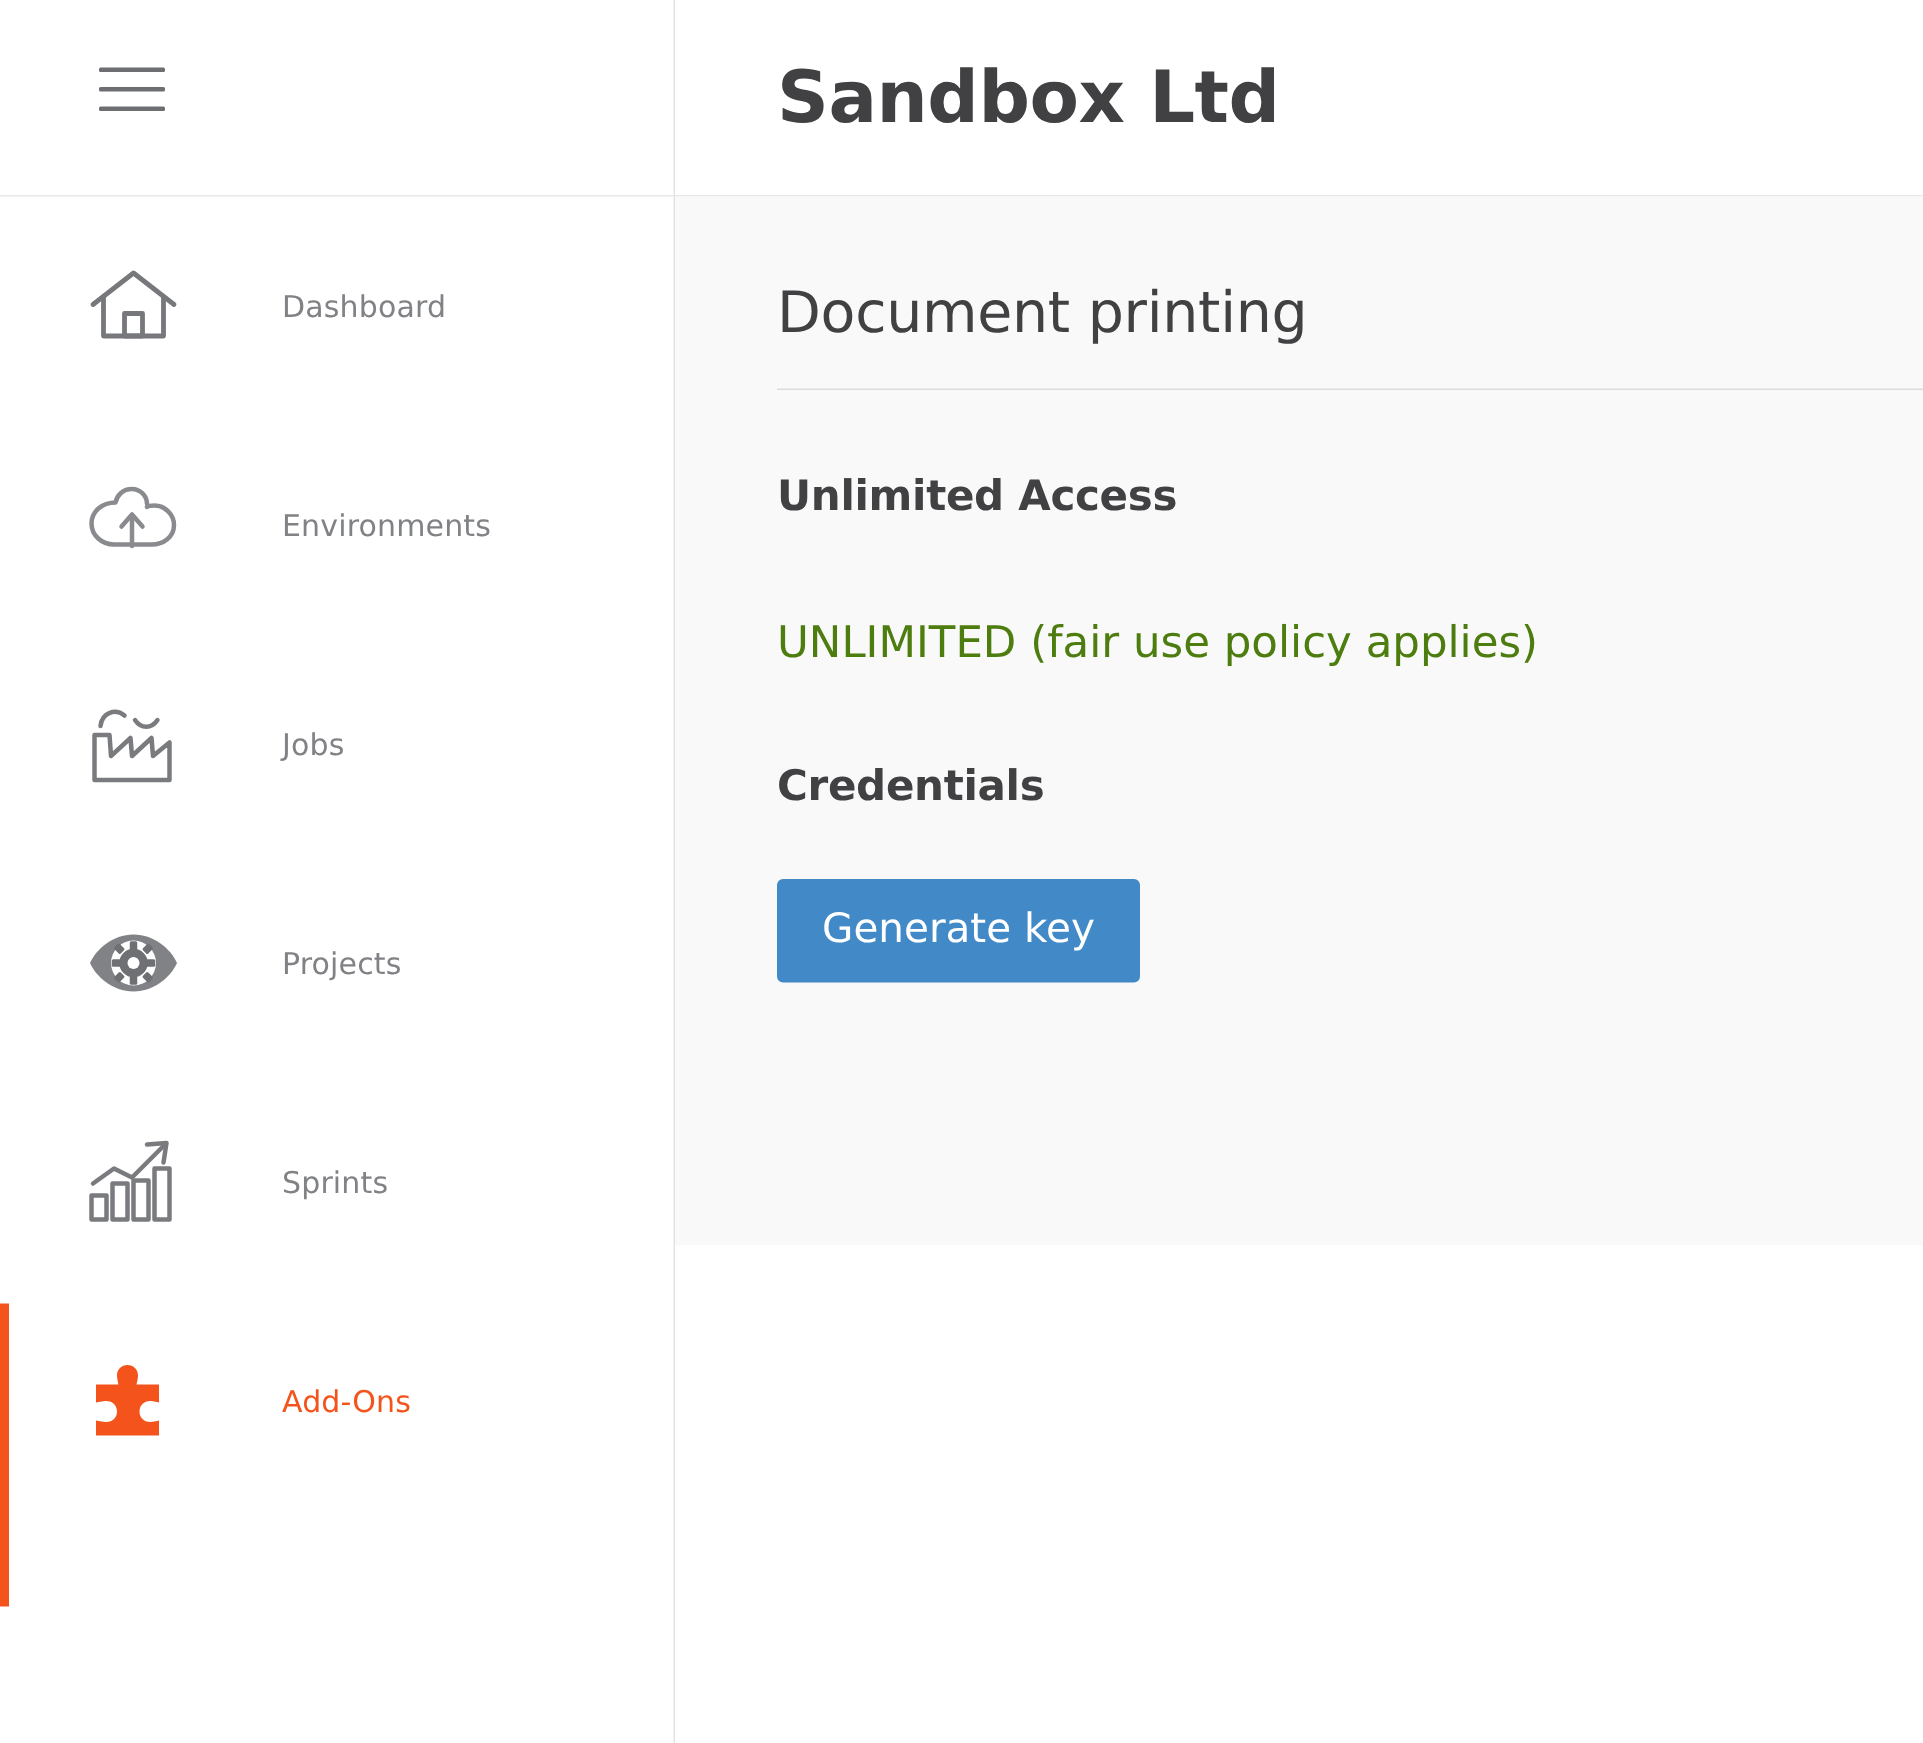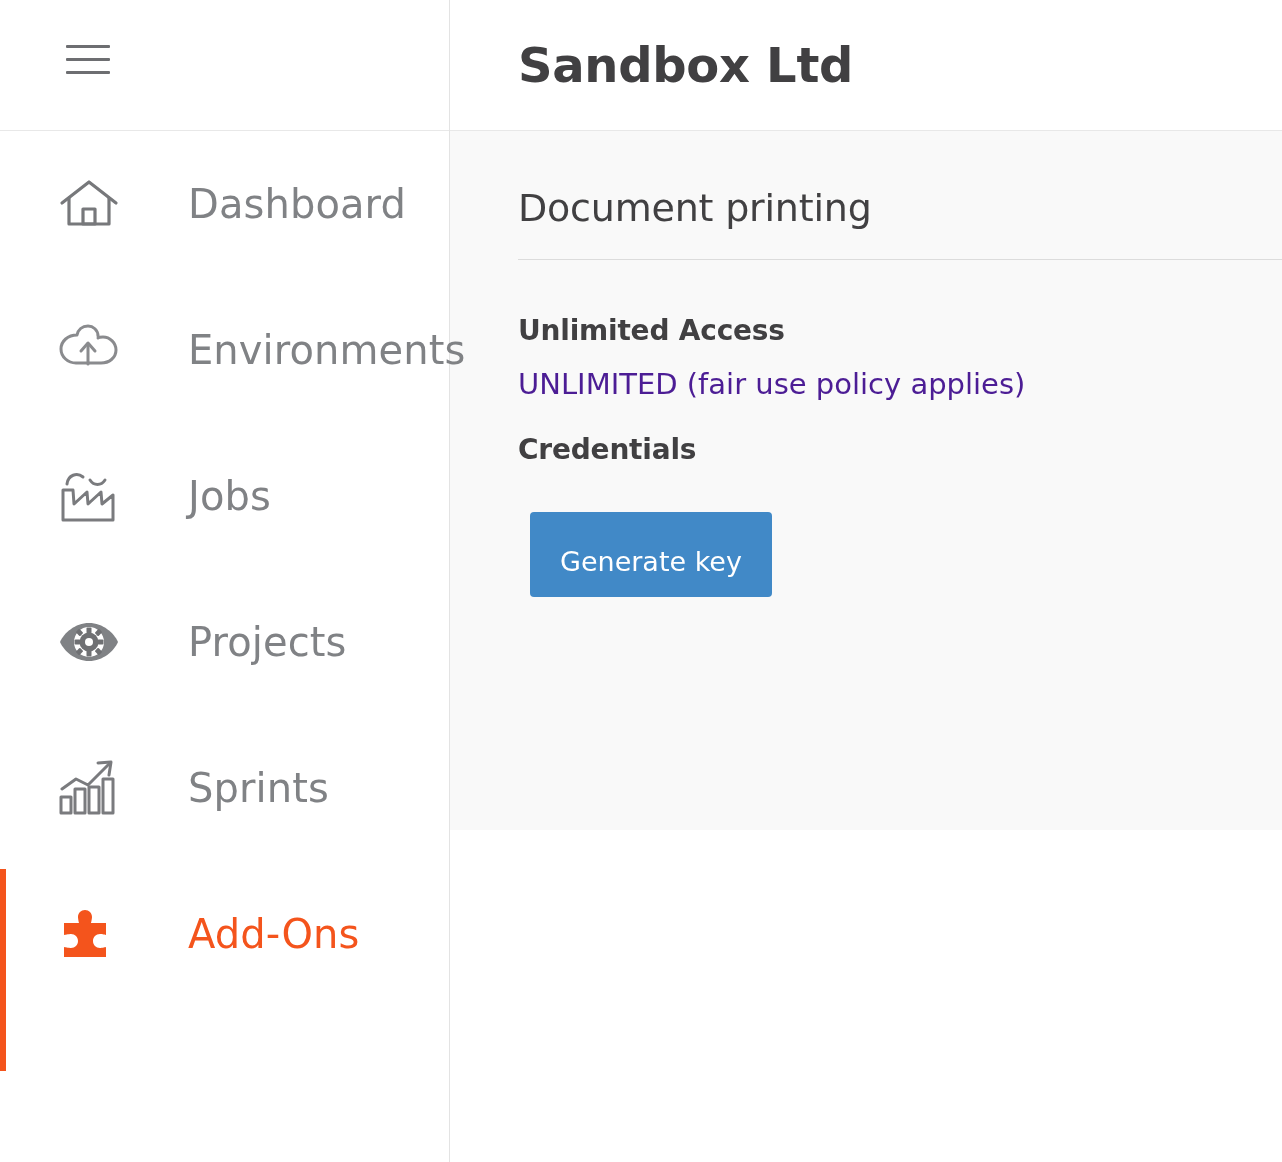--- a/index.html
+++ b/index.html
@@ -75,21 +75,21 @@
     height: 64px;
     display: flex;
     align-items: center;
     justify-content: center;
   }
   .nav-icon svg { display: block; }
 
   .nav-label {
     position: absolute;
     left: 188px;
-    font-size: 40px;
+    font-size: 20px;
     color: #808285;
     letter-spacing: 0.1px;
     white-space: nowrap;
     font-weight: 400;
   }
 
   .nav-item.active .nav-label { color: #f4541c; }
 
   .active-bar {
     position: absolute;
@@ -149,41 +149,40 @@
 
   .section-heading {
     margin-top: 54px;
     font-size: 28px;
     font-weight: 700;
     color: #414042;
     letter-spacing: -0.2px;
   }
 
   .section-text {
-    margin-top: 20px;
+    margin-top: 64px;
     font-size: 29px;
-    color: #4c1d95;
+    color: #4d7c0f;
     font-weight: 400;
   }
 
-  .section-heading.second { margin-top: 32px; }
+  .section-heading.second { margin-top: 62px; }
 
   .btn-primary {
     margin-top: 46px;
     display: inline-block;
     background: #4189c7;
     color: #ffffff;
     border: 0;
     border-radius: 4px;
     font-size: 27px;
     font-family: inherit;
-    padding: 36px 30px 22px 30px;
+    padding: 20px 30px 22px 30px;
     cursor: pointer;
     line-height: 1;
-    margin-left: 12px;
   }
 </style>
 </head>
 <body>
 
 <div id="app">
 
   <aside class="sidebar">
 
     <div class="sidebar-top">

